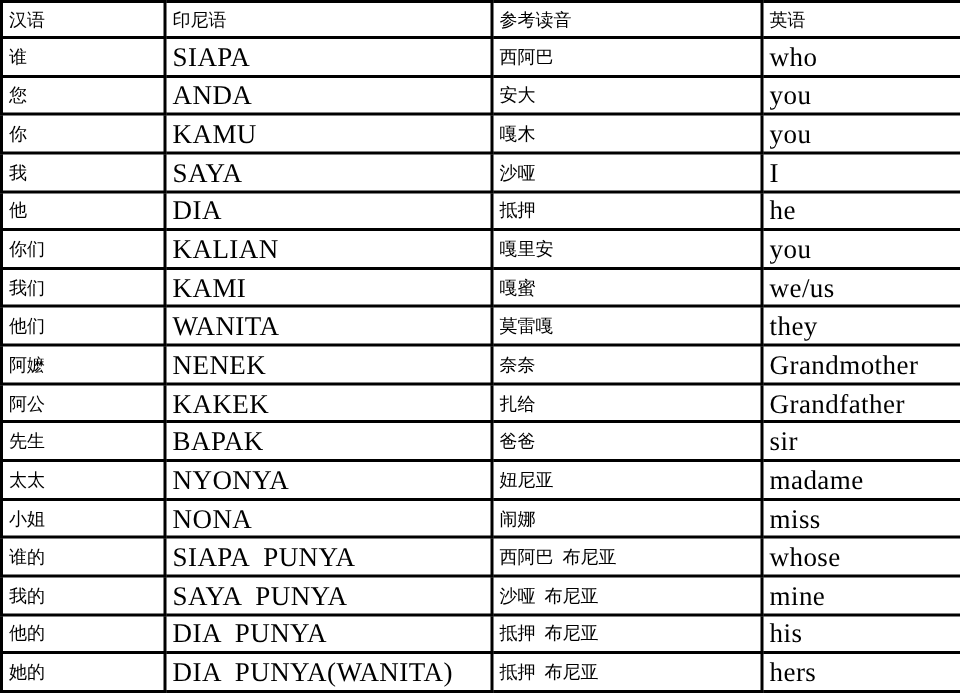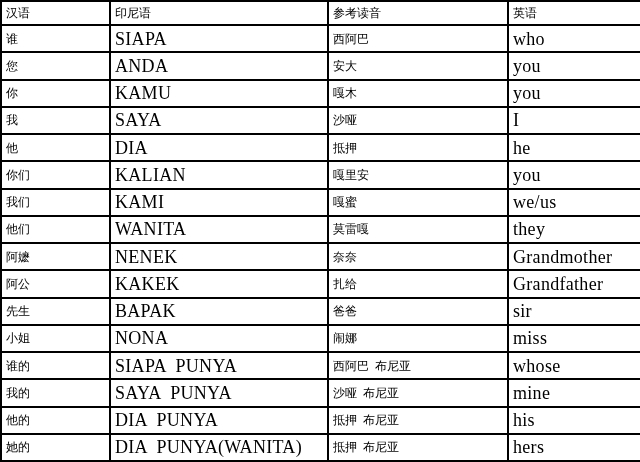--- a/index.html
+++ b/index.html
@@ -120,20 +120,26 @@
         <td class="cell-cjk">扎给</td>
         <td class="cell-latin">Grandfather</td>
       </tr>
       <tr>
         <td class="cell-cjk">先生</td>
         <td class="cell-latin">BAPAK</td>
         <td class="cell-cjk">爸爸</td>
         <td class="cell-latin">sir</td>
       </tr>
       <tr>
+        <td class="cell-cjk">太太</td>
+        <td class="cell-latin">NYONYA</td>
+        <td class="cell-cjk">妞尼亚</td>
+        <td class="cell-latin">madame</td>
+      </tr>
+      <tr>
         <td class="cell-cjk">小姐</td>
         <td class="cell-latin">NONA</td>
         <td class="cell-cjk">闹娜</td>
         <td class="cell-latin">miss</td>
       </tr>
       <tr>
         <td class="cell-cjk">谁的</td>
         <td class="cell-latin">SIAPA  PUNYA</td>
         <td class="cell-cjk">西阿巴  布尼亚</td>
         <td class="cell-latin">whose</td>

